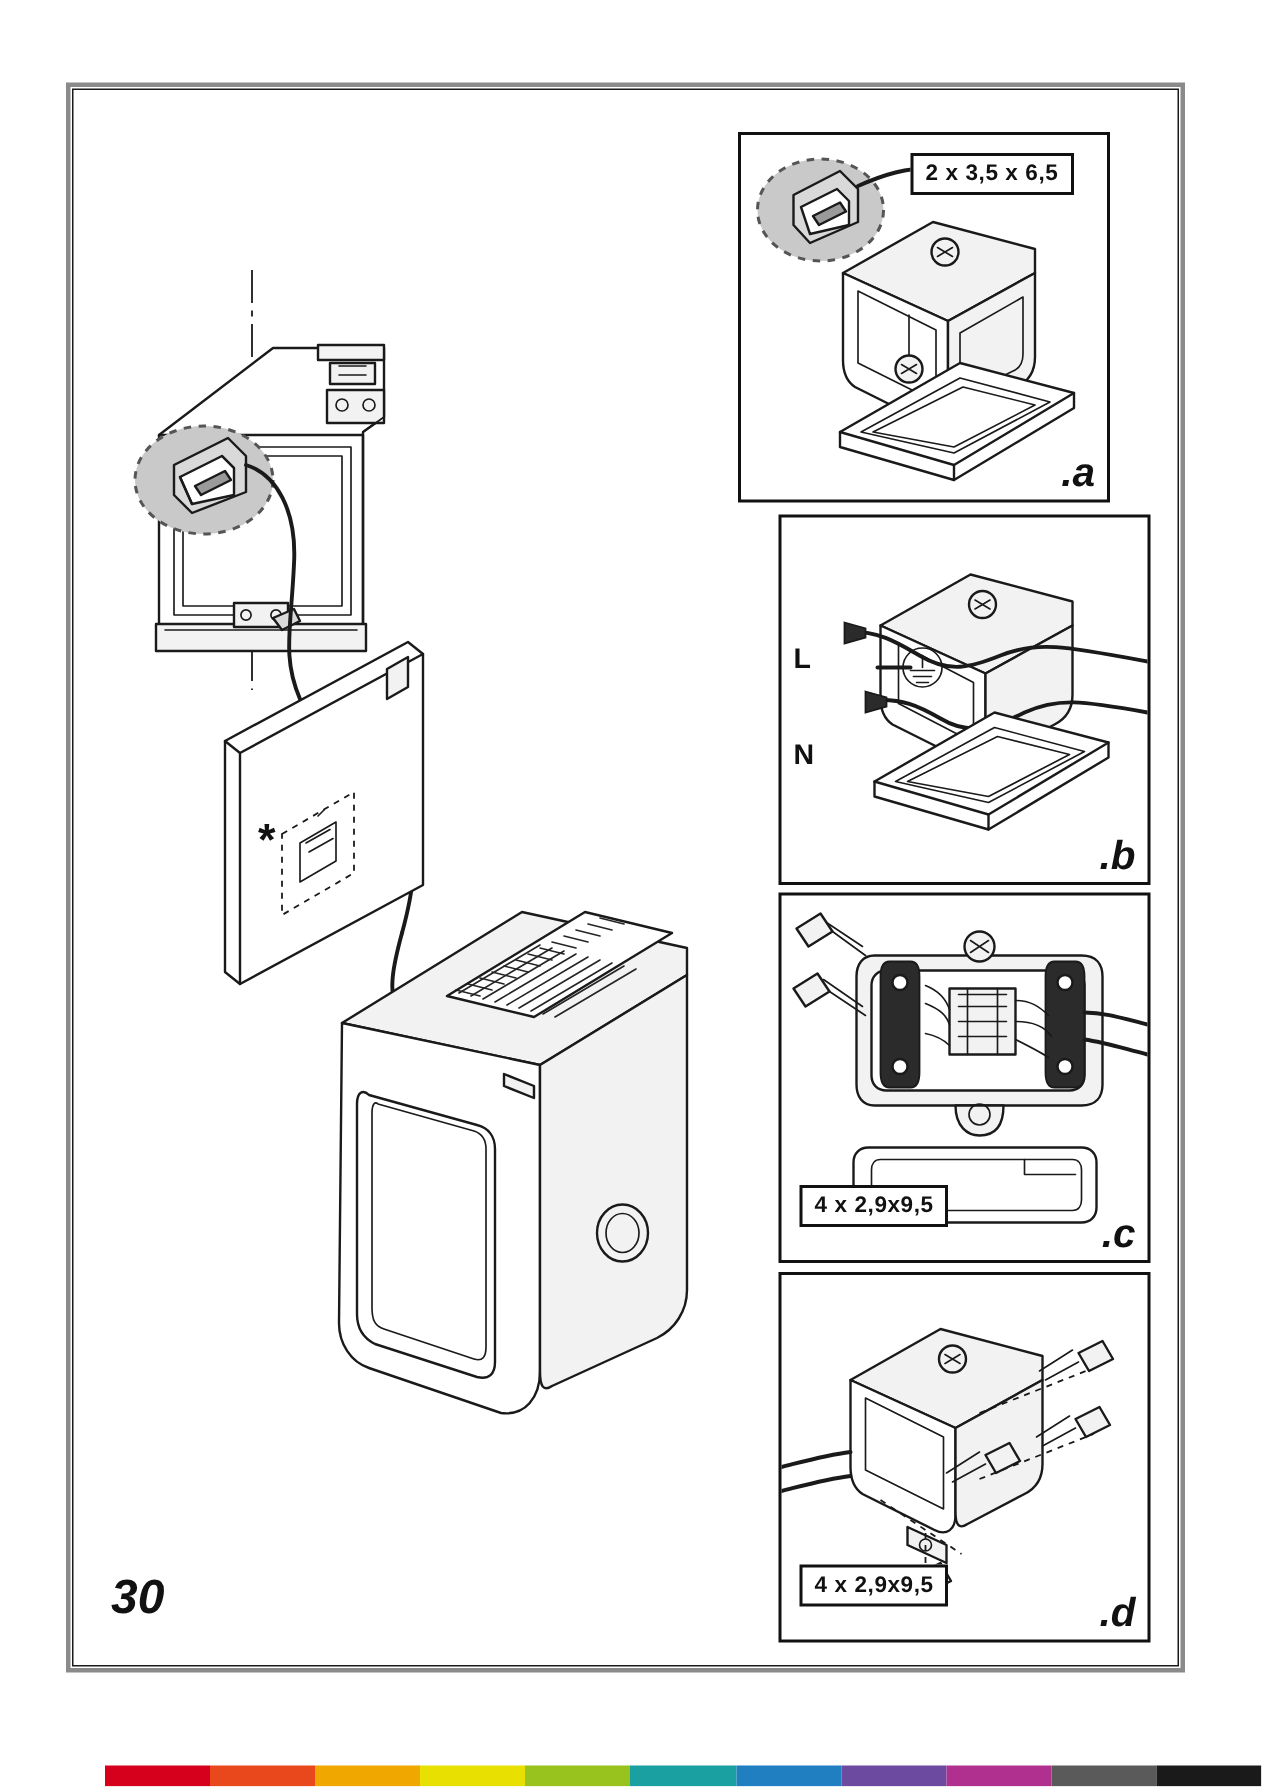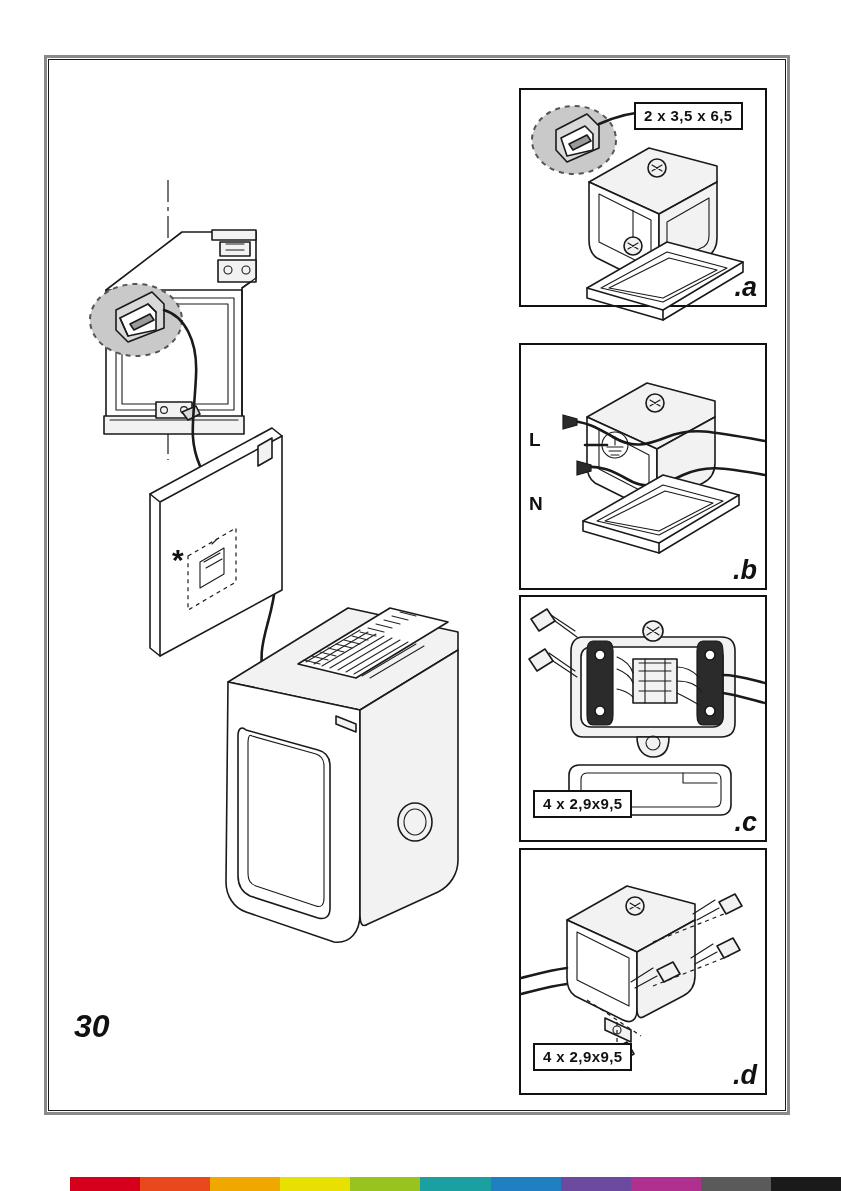--- a/index.html
+++ b/index.html
@@ -8,21 +8,21 @@
 
   
   .outer-frame{position:absolute;left:44px;top:55px;width:746px;height:1060px;border:3px solid #8a8a8a;box-sizing:border-box;background:#fff;}
   .inner-frame{position:absolute;left:48px;top:59px;width:738px;height:1052px;border:1px solid #1a1a1a;box-sizing:border-box;}
 
   
   .colorbar{position:absolute;left:0;bottom:0;width:841px;height:14px;display:flex;}
   .colorbar span{height:100%;}
 
   
-  .page-number{position:absolute;left:74px;top:1008px;font-size:32px;font-weight:bold;font-style:italic;color:#111;letter-spacing:0px;}
+  .page-number{position:absolute;left:74px;top:1046px;font-size:32px;font-weight:bold;font-style:italic;color:#111;letter-spacing:0px;}
 
   
   .panel{position:absolute;border:2px solid #111;background:#fff;box-sizing:border-box;}
   .panel-label{position:absolute;right:8px;bottom:2px;font-size:27px;font-weight:bold;font-style:italic;color:#111;}
   .spec-box{position:absolute;border:2px solid #111;background:#fff;padding:3px 8px 4px 8px;font-size:15px;font-weight:bold;color:#111;letter-spacing:0.4px;}
 
   .lbl{position:absolute;font-size:19px;font-weight:bold;color:#111;}
 
   svg{display:block;}
   .ln{fill:none;stroke:#1a1a1a;stroke-width:1.6;stroke-linejoin:round;stroke-linecap:round;}
@@ -115,21 +115,21 @@
         <path class="ln-t" d="M192,566 C190,564 188,566 188,572 L188,702 C188,710 190,714 196,716 L256,736 C262,738 264,734 264,728 L264,596 C264,590 262,586 256,584 Z"></path>
 
         <path class="fil-l" d="M276,546 L296,554 L296,562 L276,554 Z"></path>
 
         <ellipse class="fil-l" cx="355" cy="652" rx="17" ry="19"></ellipse>
         <ellipse class="ln-t" cx="355" cy="652" rx="11" ry="13"></ellipse>
       </g>
     </svg>
   </div>
 
-  <div class="panel" style="left:519px;top:88px;width:248px;height:219px;">
+  <div class="panel" style="left:492px;top:88px;width:248px;height:247px;">
     <svg width="244" height="243" viewBox="0 0 244 243">
 
       <g>
         <ellipse class="dashcircle" cx="53" cy="50" rx="42" ry="34"></ellipse>
         <path class="fil-m" d="M35,40 L66,24 L78,36 L78,58 L46,72 L35,60 Z"></path>
         <path class="fil-w" d="M40,48 L64,36 L72,44 L72,60 L46,66 Z"></path>
         <path class="fil-d" d="M48,54 L66,45 L70,51 L52,60 Z"></path>
       </g>
       <path class="ln-h" d="M78,34 C96,26 110,22 128,22 L210,22"></path>
 

